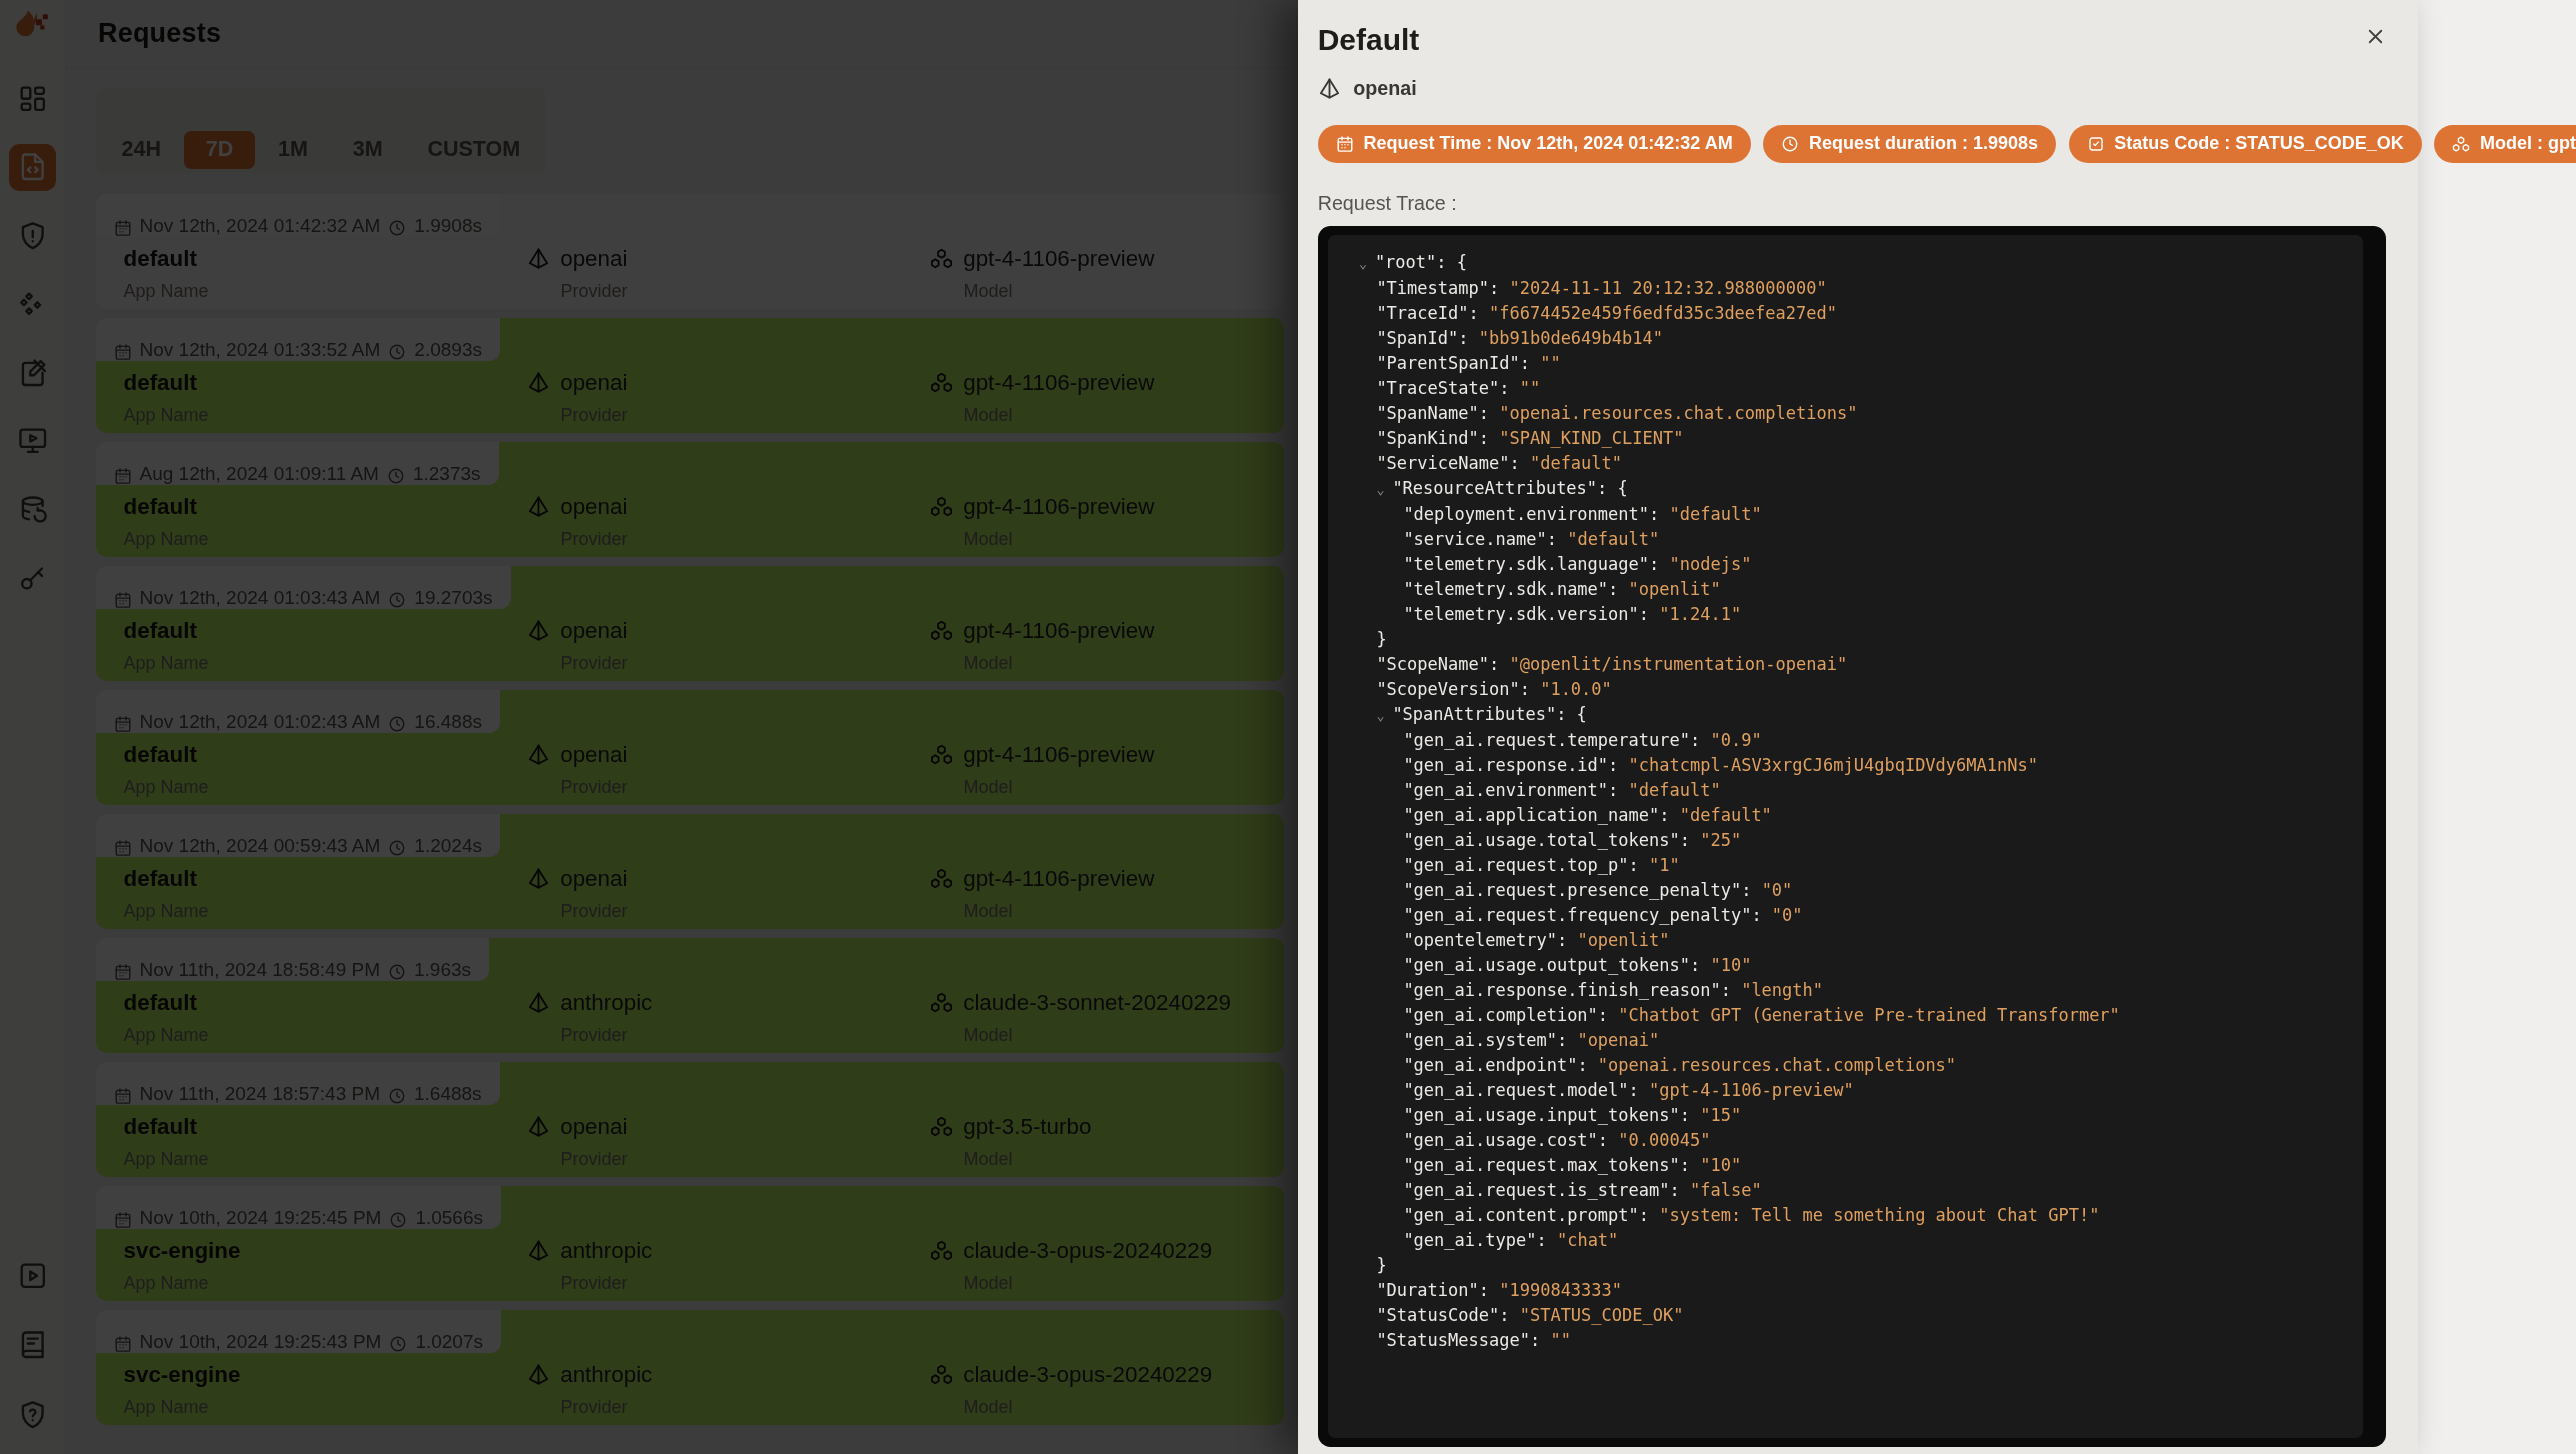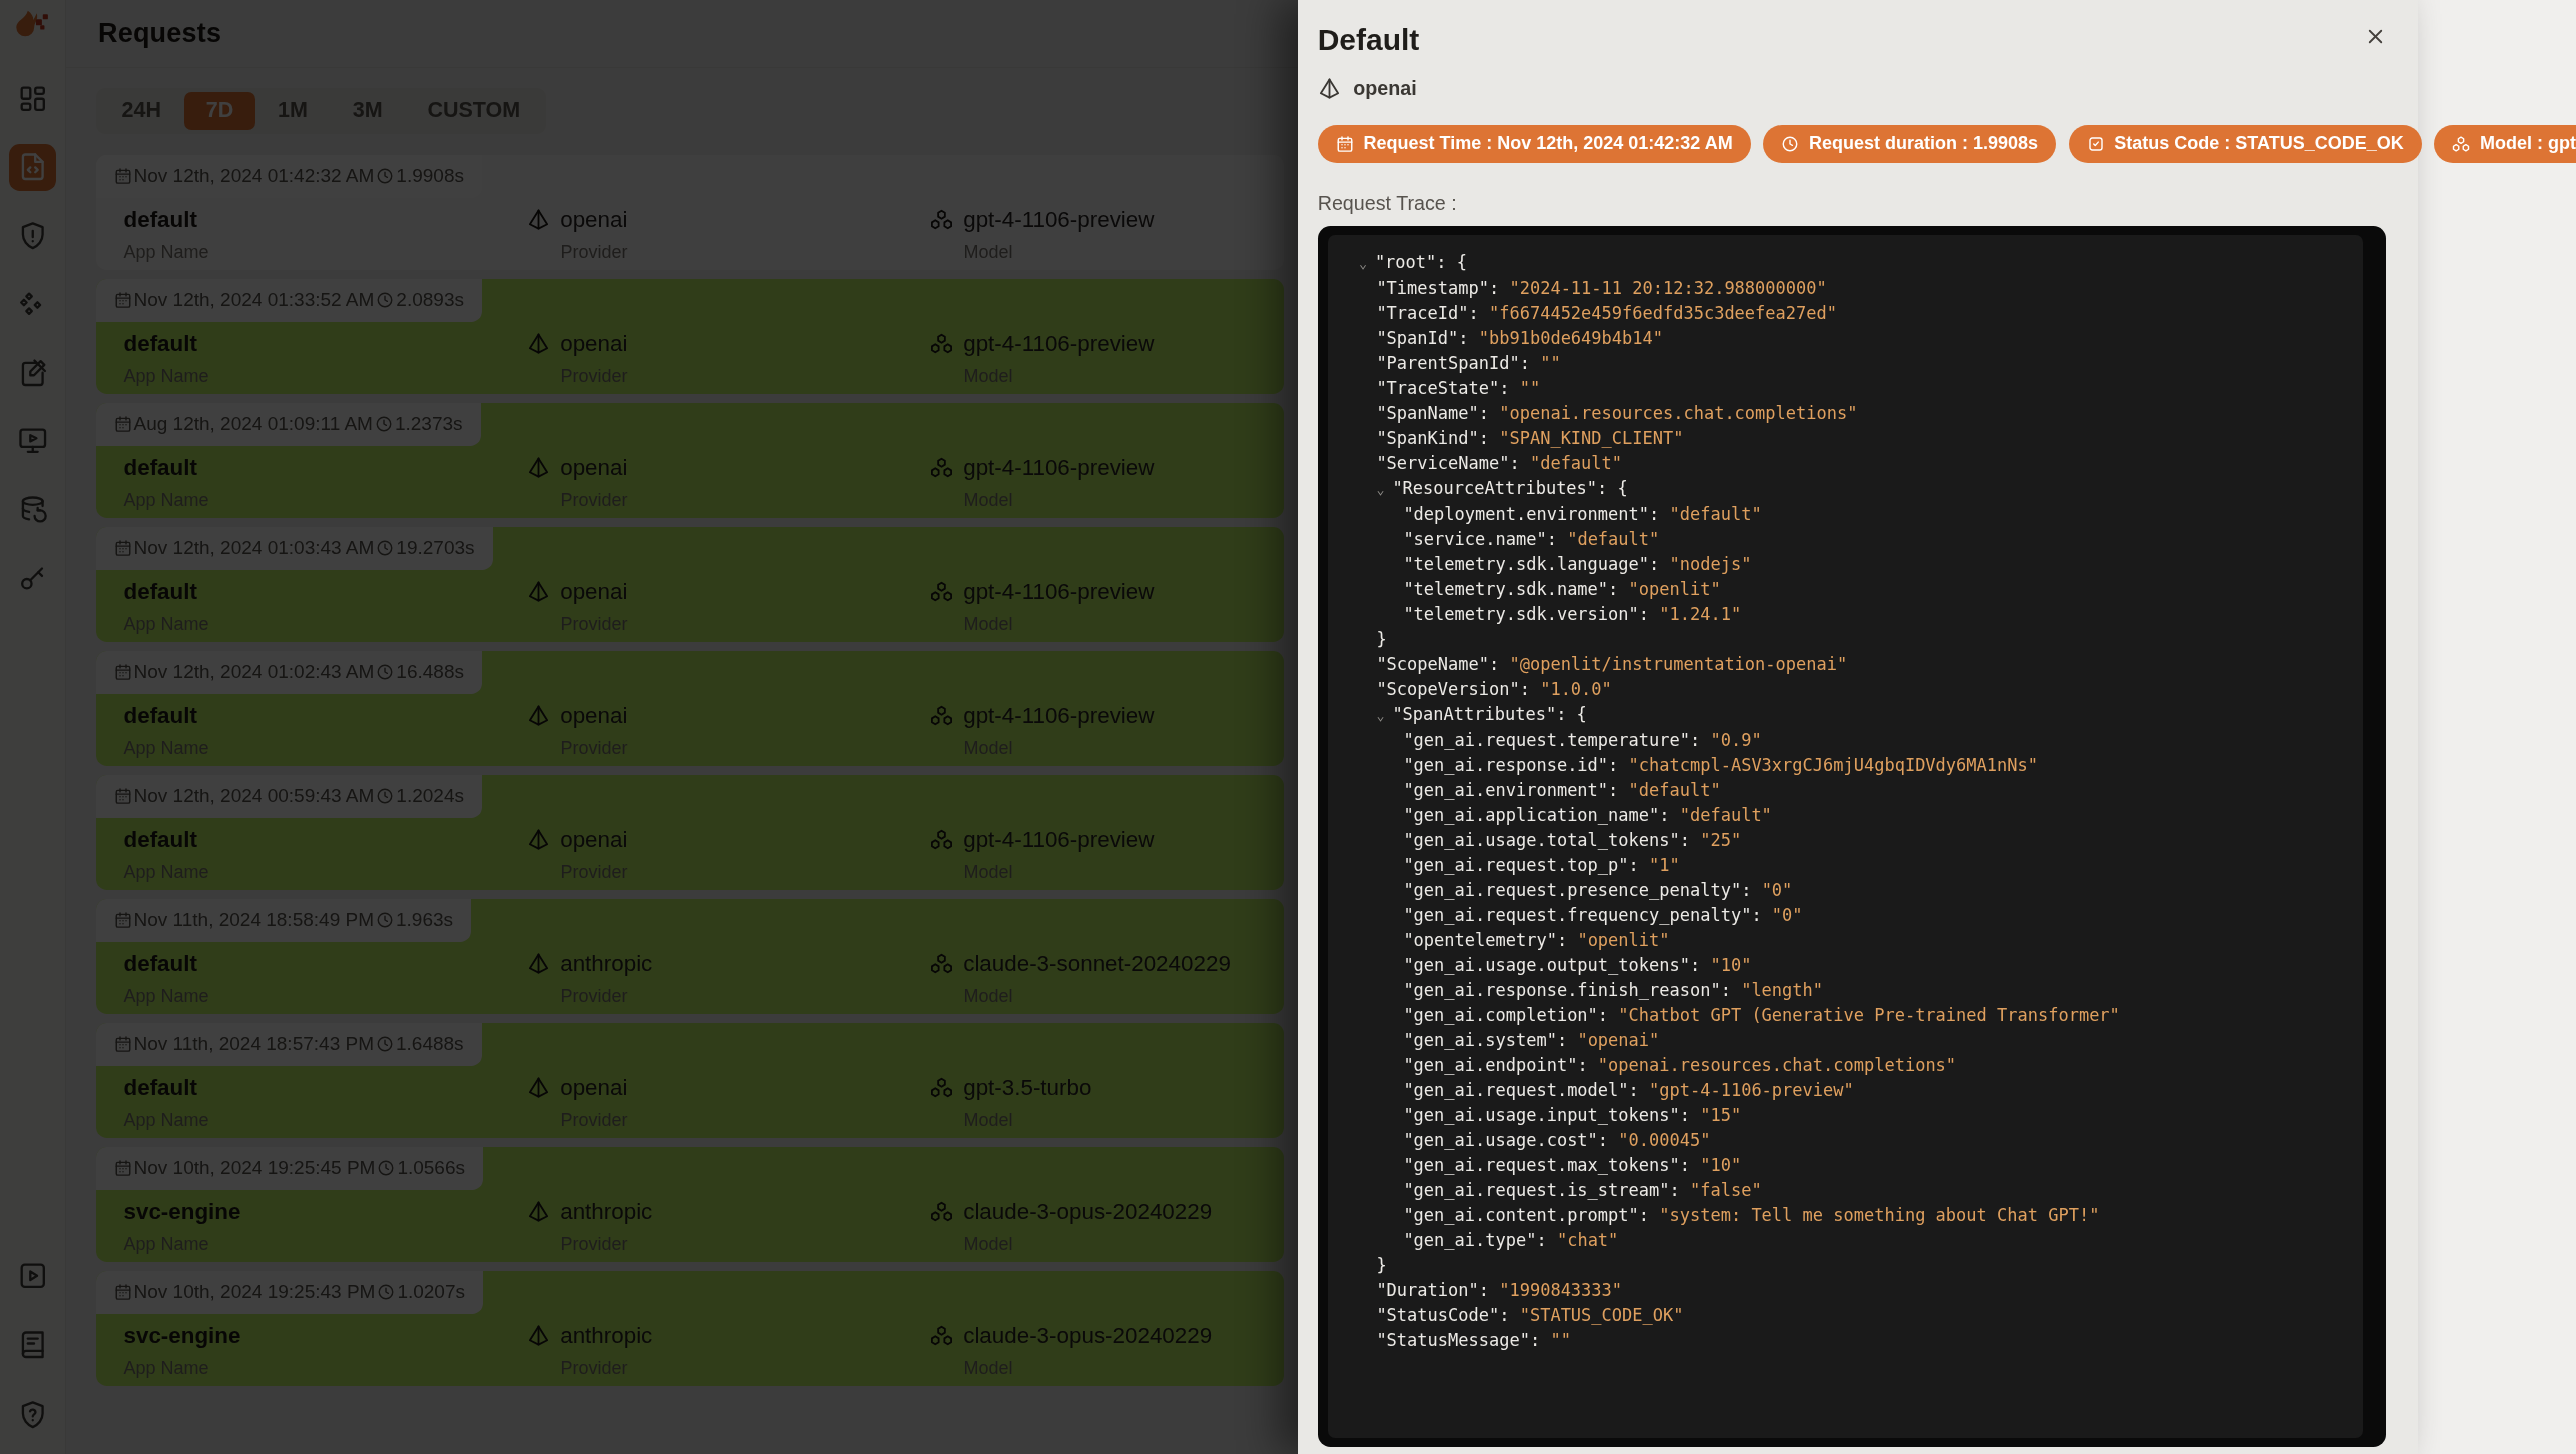--- a/index.html
+++ b/index.html
@@ -17,26 +17,26 @@
   .nav-item svg { width:29.5px; height:29.5px; }
   .nav-item.active { background:#DD7434; color:#FFFFFF; }
 
   
   .main { position:absolute; left:66px; top:0; right:0; bottom:0; }
   .hdr { height:68px; border-bottom:0.9px solid #E4E2DF; display:flex; align-items:center; padding-left:32px; }
   .hdr h1 { font-size:27px; font-weight:700; color:#1C1917; letter-spacing:0.2px; }
   .content { padding:19.7px 0 0 29.5px; }
   .tabbar { display:inline-flex; align-items:center; background:#E7E5E2; border-radius:9px; padding:4.5px; gap:1.8px; }
   .tab { border:none; background:transparent; font-family:inherit; font-size:21.5px; font-weight:600; color:#57534E;
-         padding:6.3px 21.5px; border-radius:7.2px; cursor:pointer; }
+         padding:6.3px 21.5px; border-radius:7.2px; cursor:pointer;margin-top:39px; }
   .tab.active { background:#DD7434; color:#FFFFFF; }
   .rows { margin-top:20.6px; display:flex; flex-direction:column; gap:9px; }
   .row { width:1188px; height:115px; background:#bef264; border-radius:10.7px; position:relative; cursor:pointer; }
   .row.selected { background:#FCFBFA; }
-  .chip { position:absolute; left:0; top:0; display:inline-flex; align-items:center; gap:2px; background:#FFFFFF;
+  .chip { position:absolute; left:0; top:0; display:inline-flex; align-items:flex-end; gap:8px; background:#FFFFFF;
           border-radius:10.7px 0 10.7px 0; padding:0 18px; height:43px; color:#57534E; font-size:19px; font-weight:500; }
   .chip .icn svg { width:18px; height:18px; }
   .cols { position:absolute; left:28px; top:52px; right:18px; display:flex; }
   .col { display:flex; flex-direction:column; gap:9px; }
   .col .val { font-size:22.4px; font-weight:600; color:#1C1917; display:flex; align-items:center; gap:10.7px; }
   .col .lab { font-size:18px; color:#7A756F; }
   .col.app   { width:403px; }
   .col.prov  { width:403px; }
   .col.model { flex:1; }
   .col.prov .val, .col.model .val { font-weight:500; color:#292524; }

